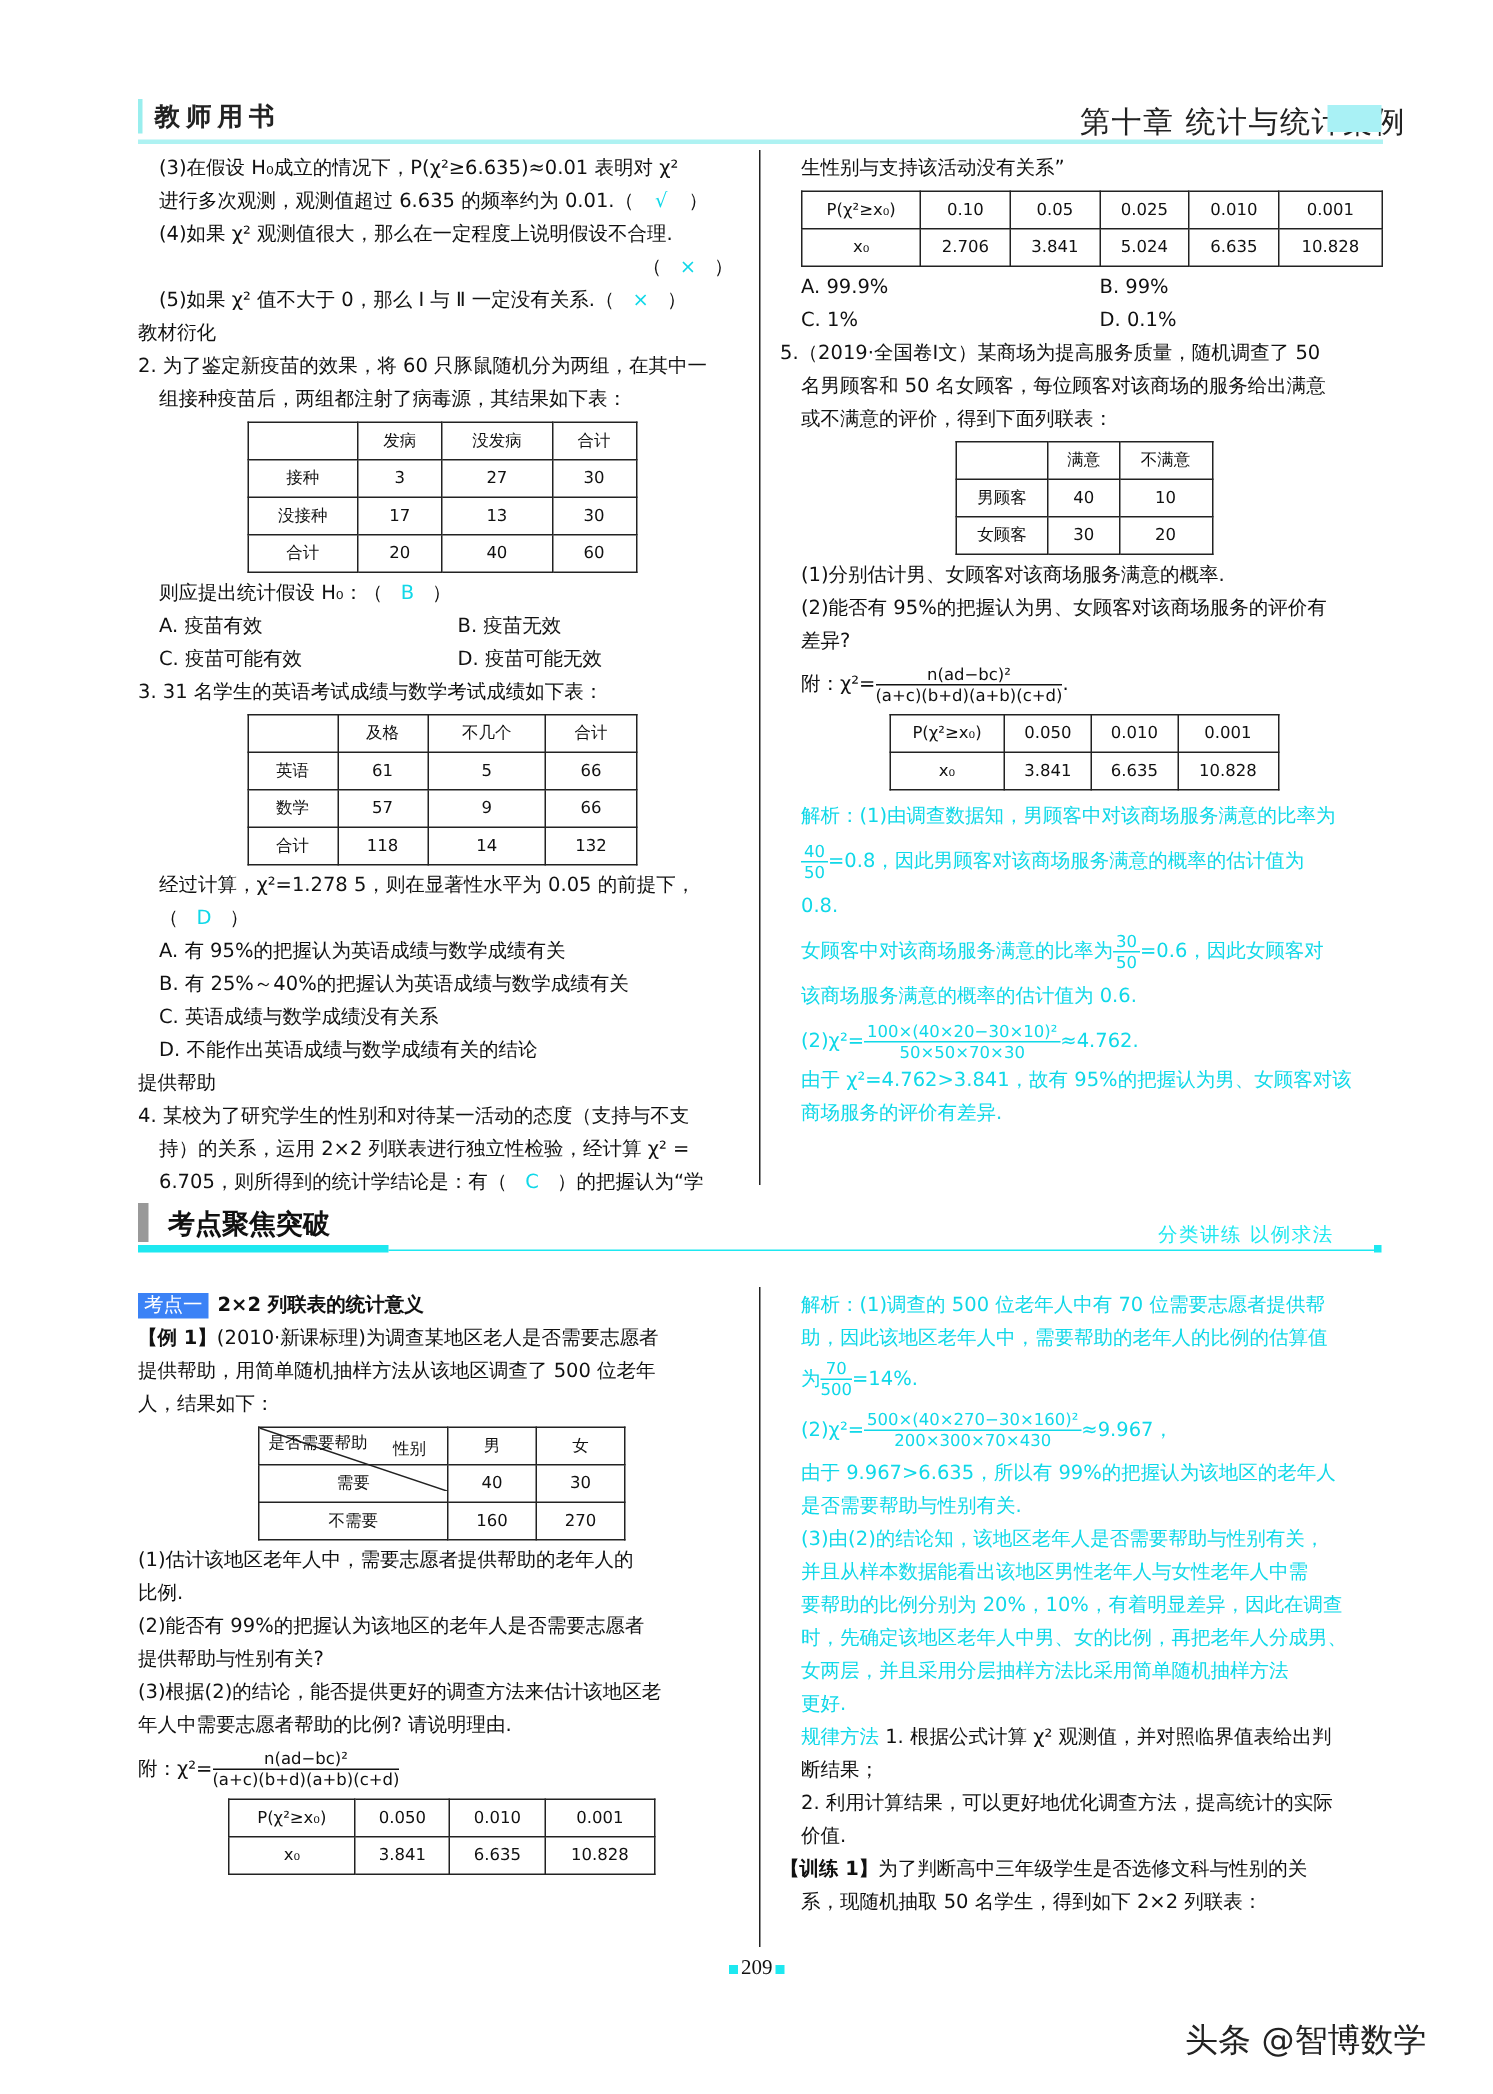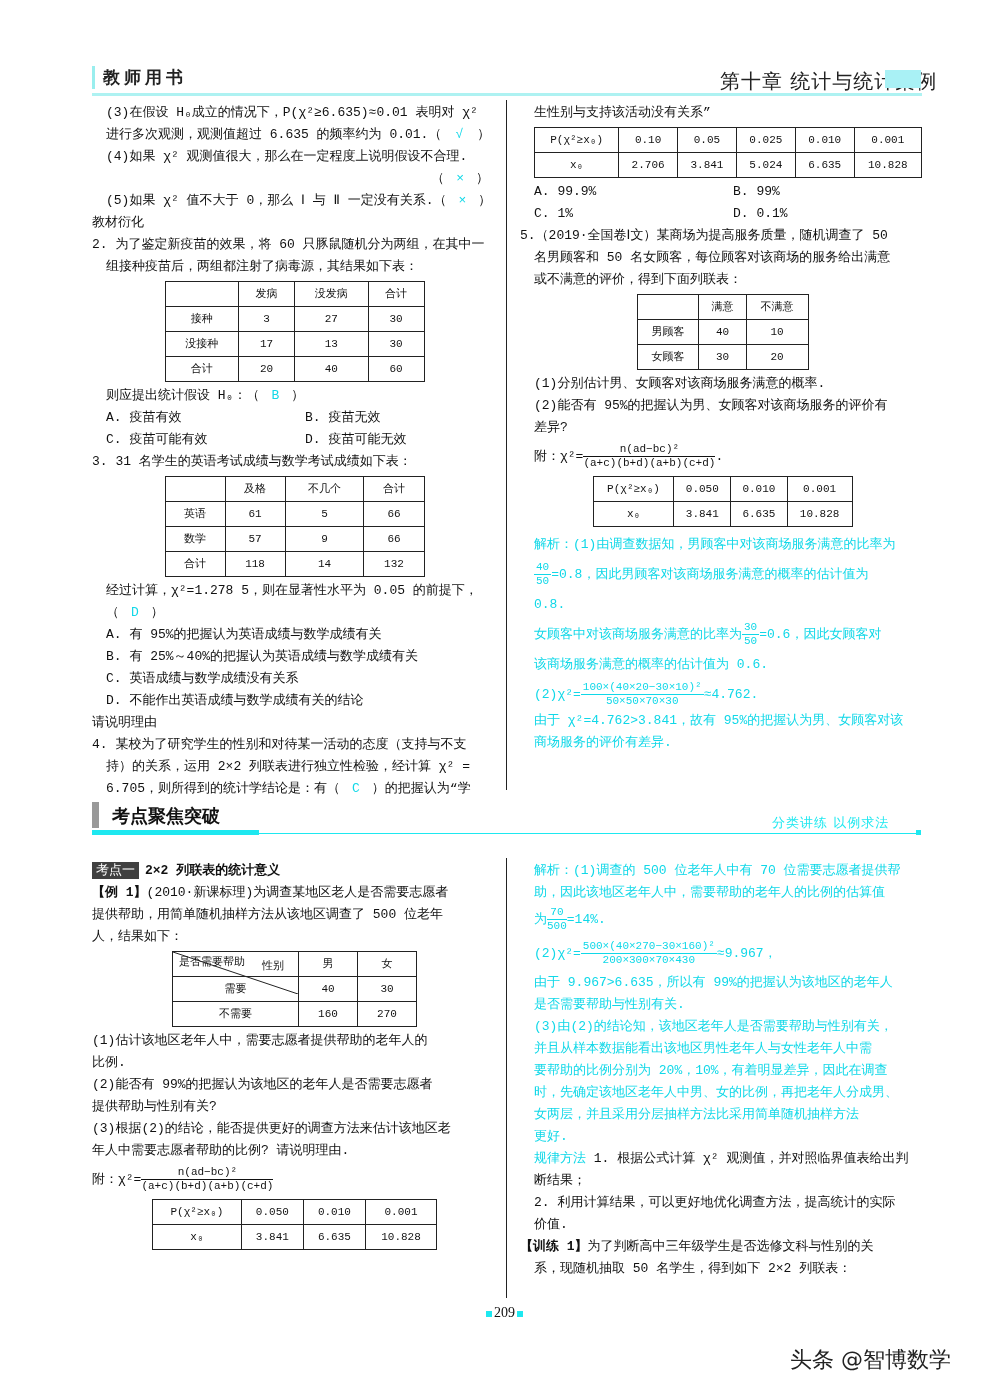--- a/index.html
+++ b/index.html
@@ -5,34 +5,34 @@
   html, body { margin:0; padding:0; background:#fff; }
   body { width:995px; height:1396px; position:relative; overflow:hidden;
          font-family:"DejaVu Sans","Liberation Sans",sans-serif; color:#111; font-size:13px; }
   .abs { position:absolute; }
   .hdr-left { left:92px; top:66px; font-size:17px; font-weight:bold; letter-spacing:4px; color:#222; border-left:3px solid #9ee; padding-left:8px; }
   .hdr-line { left:92px; top:93px; width:830px; height:3px; background:#aef2f2; }
   .hdr-right { left:720px; top:68px; font-size:20px; color:#222; letter-spacing:1px; }
   .hdr-block { left:885px; top:70px; width:36px; height:18px; background:#a9f1f5; }
   .vdiv { left:506px; top:100px; width:1px; height:690px; background:#222; }
   .vdiv2 { left:506px; top:858px; width:1px; height:440px; background:#222; }
-  .col { position:absolute; line-height:22px; font-size:13px;font-family:Liberation Mono, monospace; }
+  .col { position:absolute; line-height:22px; font-size:13px; }
   .cyan { color:#10d8e8; }
   .ind { padding-left:14px; }
   .tbl { border-collapse:collapse; font-size:11px; margin:3px auto; }
   .tbl td { border:1px solid #222; text-align:center; height:24px; padding:0 6px; }
   .opts { display:flex; }
   .opts span { width:185px; padding-left:14px; }
   .sec-title { left:98px; top:804px; font-size:18px; font-weight:bold; font-family:"DejaVu Serif",serif; color:#111; }
   .sec-mark { left:92px; top:802px; width:7px; height:26px; background:#999; }
   .sec-under { left:92px; top:830px; width:167px; height:5px; background:#1ee8f0; }
   .sec-line { left:259px; top:833px; width:660px; height:1px; background:#1ee8f0; }
   .sec-dot { left:916px; top:830px; width:5px; height:5px; background:#1ee8f0; }
   .sec-right { left:772px; top:814px; font-size:13px; color:#1ee8f0; letter-spacing:1px;text-align:right; }
-  .kd { background:#404040; color:#fff; padding:1px 4px; margin-right:6px; }
+  .kd { background:#3b82f6; color:#fff; padding:1px 4px; margin-right:6px; }
   .frac { display:inline-block; vertical-align:middle; text-align:center; font-size:11px; line-height:13px; }
   .frac .n { border-bottom:1px solid currentColor; display:block; padding:0 2px; }
   .page-num { left:484px; top:1305px; font-size:14px; font-family:"Liberation Serif",serif; }
   .page-num i { display:inline-block; width:6px; height:6px; background:#1ee8f0; vertical-align:middle; margin:0 2px; }
   .watermark { left:790px; top:1345px; font-size:22px; color:#222; }
   .diag-cell { position:relative; width:125px; height:42px; padding:0 !important; }
   .diag-cell svg { position:absolute; left:0; top:0; }
 </style>
 </head>
 <body>
@@ -116,21 +116,21 @@
           <td>14</td>
           <td>132</td>
         </tr>
   </tbody>
     </table>
   <div class="ind"><span>经过计算，χ²=1.278 5，则在显著性水平为 0.05 的前提下，（</span><span class="cyan" style="padding:0 12px;">D</span>）</div>
   <div class="ind">A. 有 95%的把握认为英语成绩与数学成绩有关</div>
   <div class="ind">B. 有 25%～40%的把握认为英语成绩与数学成绩有关</div>
   <div class="ind">C. 英语成绩与数学成绩没有关系</div>
   <div class="ind">D. 不能作出英语成绩与数学成绩有关的结论</div>
-  <div>请说明理由</div>
+  <div>提供帮助</div>
   <div>4. 某校为了研究学生的性别和对待某一活动的态度（支持与不支</div>
   <div class="ind">持）的关系，运用 2×2 列联表进行独立性检验，经计算 χ² =</div>
   <div class="ind"><span>6.705，则所得到的统计学结论是：有（</span><span class="cyan" style="padding:0 12px;">C</span><span>）的把握认为“学</span></div>
 </div>
 
 <div class="col" style="left:520px; top:102px; width:405px;">
   <div class="ind">生性别与支持该活动没有关系”</div>
   <table class="tbl" style="width:388px; margin-left:14px;">
     <tbody>
         <tr>

